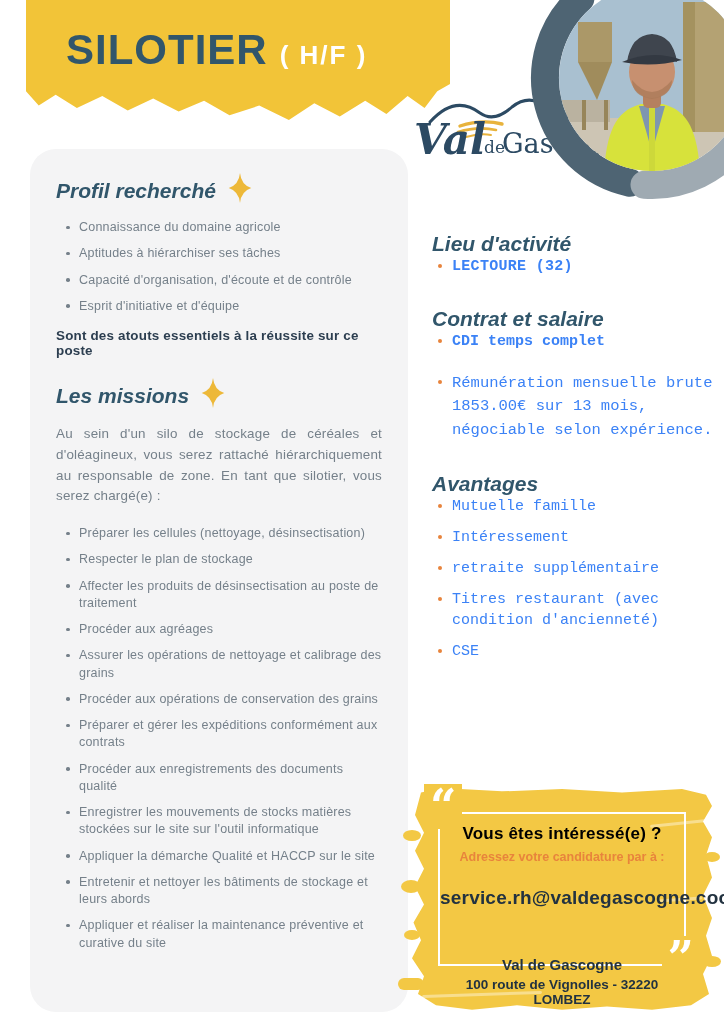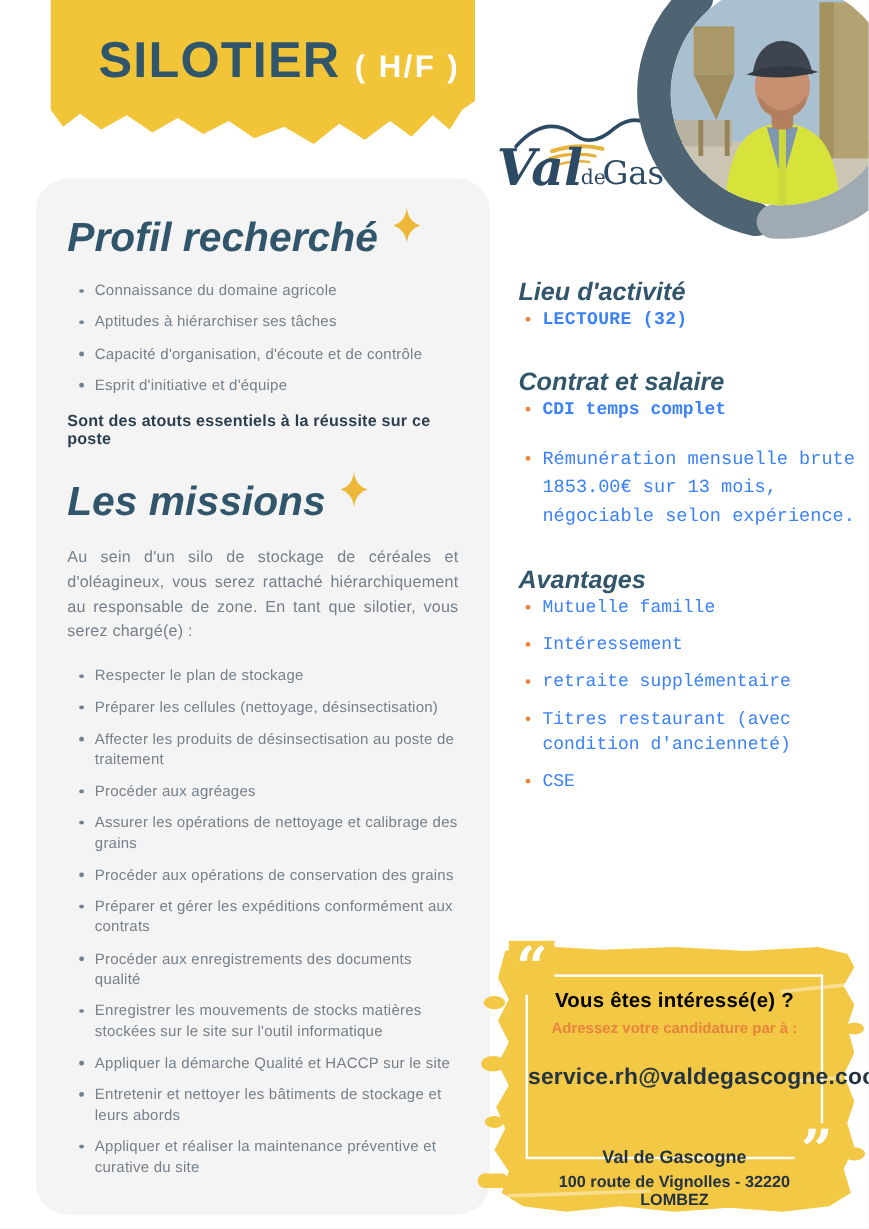--- a/index.html
+++ b/index.html
@@ -3,40 +3,40 @@
 <meta charset="utf-8">
 <style>
   html,body{margin:0;padding:0;background:#e9e9e9;}
   #poster{
     position:relative;width:724px;height:1024px;background:#ffffff;
     overflow:hidden;font-family:"Liberation Sans",sans-serif;
     margin:0 auto;
   }
   
   #banner{
-    position:absolute;left:42px;top:0;width:354px;height:120px;
+    position:absolute;left:26px;top:0;width:424px;height:120px;
     background:#F2C438;
     clip-path:polygon(0 0,100% 0,100% 70%,97% 76%,94% 90%,90% 80%,85% 95%,80% 84%,74% 97%,68% 86%,62% 100%,55% 88%,48% 96%,42% 84%,36% 93%,30% 82%,24% 92%,18% 80%,12% 90%,7% 79%,3% 88%,0 76%);
   }
   #banner .title-row{padding:26px 0 0 40px;white-space:nowrap;}
   .job-title{font-size:42px;font-weight:800;letter-spacing:1px;color:#31566B;}
   .job-title-suffix{font-size:26px;font-weight:800;color:#ffffff;margin-left:12px;letter-spacing:2px;}
   
   #logo{position:absolute;left:400px;top:88px;width:205px;height:76px;}
   
   #photo{position:absolute;left:520px;top:0;width:204px;height:240px;}
   
   #left-panel{
     position:absolute;left:30px;top:149px;width:378px;height:863px;
     background:#F4F4F5;border-radius:26px;box-sizing:border-box;
     padding:30px 26px 0 26px;
   }
   .h-script{display:flex;align-items:flex-start;gap:12px;margin:0;
     font-style:italic;font-weight:800;color:#31566B;}
-  #left-panel .h-script{font-size:34px;}
+  #left-panel .h-script{font-size:21px;}
   .sparkle{flex:0 0 auto;margin-top:-6px;}
   ul.bullets{list-style:none;margin:16px 0 0 8px;padding:0;}
   ul.bullets li{
     position:relative;padding-left:15px;margin-bottom:9px;
     color:#75808A;font-size:12.5px;line-height:1.38;letter-spacing:.2px;
   }
   ul.bullets li::before{
     content:"";position:absolute;left:2px;top:6.5px;width:3.5px;height:3.5px;
     border-radius:50%;background:#75808A;
   }
@@ -154,22 +154,22 @@
     <div class="footnote">Sont des atouts essentiels à la réussite sur ce poste</div>
 
     <h2 class="h-script">
       <span>Les missions</span>
       <svg class="sparkle" width="24" height="30" viewBox="0 0 24 32">
         <path d="M12 0 Q13.2 12.5 24 16 Q13.2 19.5 12 32 Q10.8 19.5 0 16 Q10.8 12.5 12 0 Z" fill="#EDB838"></path>
       </svg>
     </h2>
     <p class="intro">Au sein d'un silo de stockage de céréales et d'oléagineux, vous serez rattaché hiérarchiquement au responsable de zone. En tant que silotier, vous serez chargé(e) :</p>
     <ul class="bullets">
+      <li>Préparer les cellules (nettoyage, désinsectisation)</li>
       <li>Respecter le plan de stockage</li>
-      <li>Préparer les cellules (nettoyage, désinsectisation)</li>
       <li>Affecter les produits de désinsectisation au poste de traitement</li>
       <li>Procéder aux agréages</li>
       <li>Assurer les opérations de nettoyage et calibrage des grains</li>
       <li>Procéder aux opérations de conservation des grains</li>
       <li>Préparer et gérer les expéditions conformément aux contrats</li>
       <li>Procéder aux enregistrements des documents qualité</li>
       <li>Enregistrer les mouvements de stocks matières stockées sur le site sur l'outil informatique</li>
       <li>Appliquer la démarche Qualité et HACCP sur le site</li>
       <li>Entretenir et nettoyer les bâtiments de stockage et leurs abords</li>
       <li>Appliquer et réaliser la maintenance préventive et curative du site</li>

